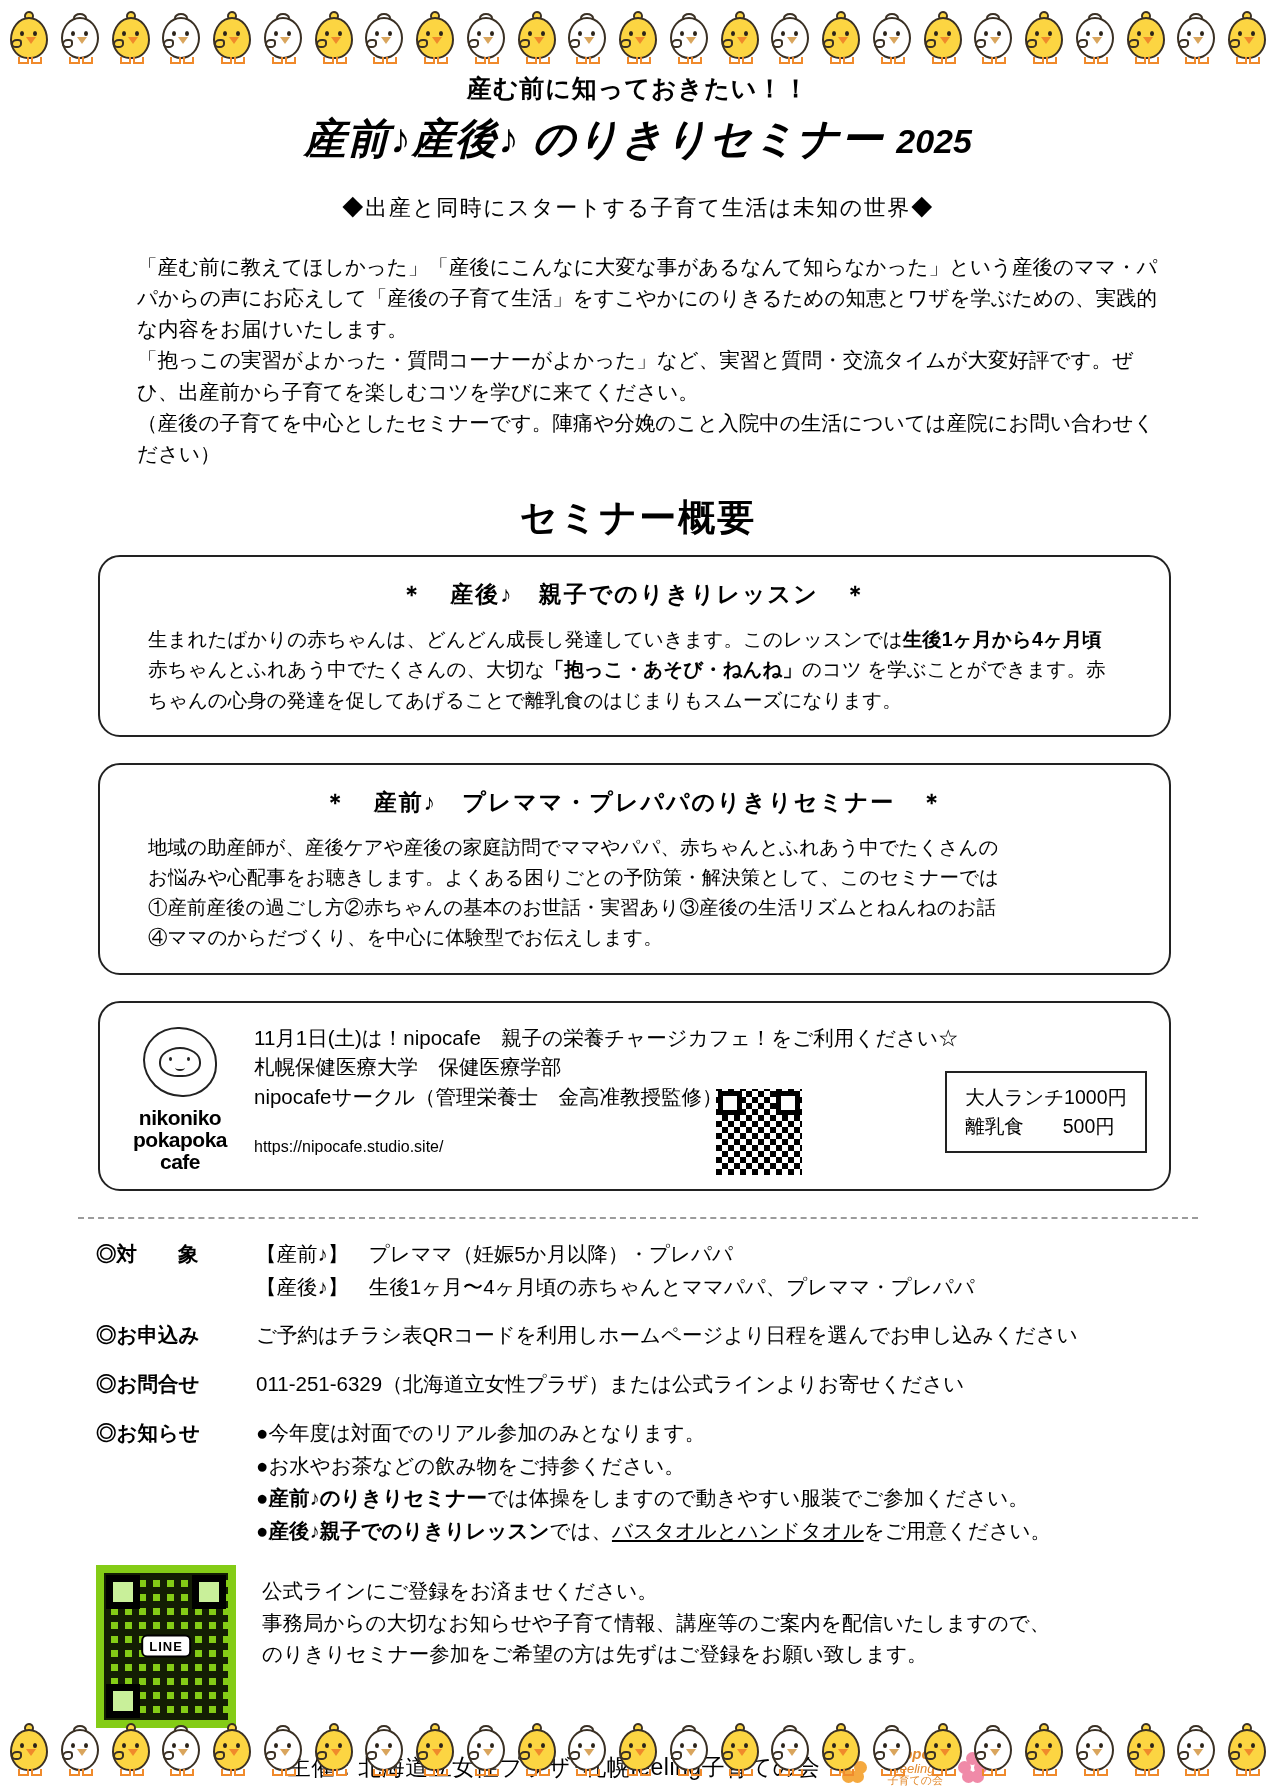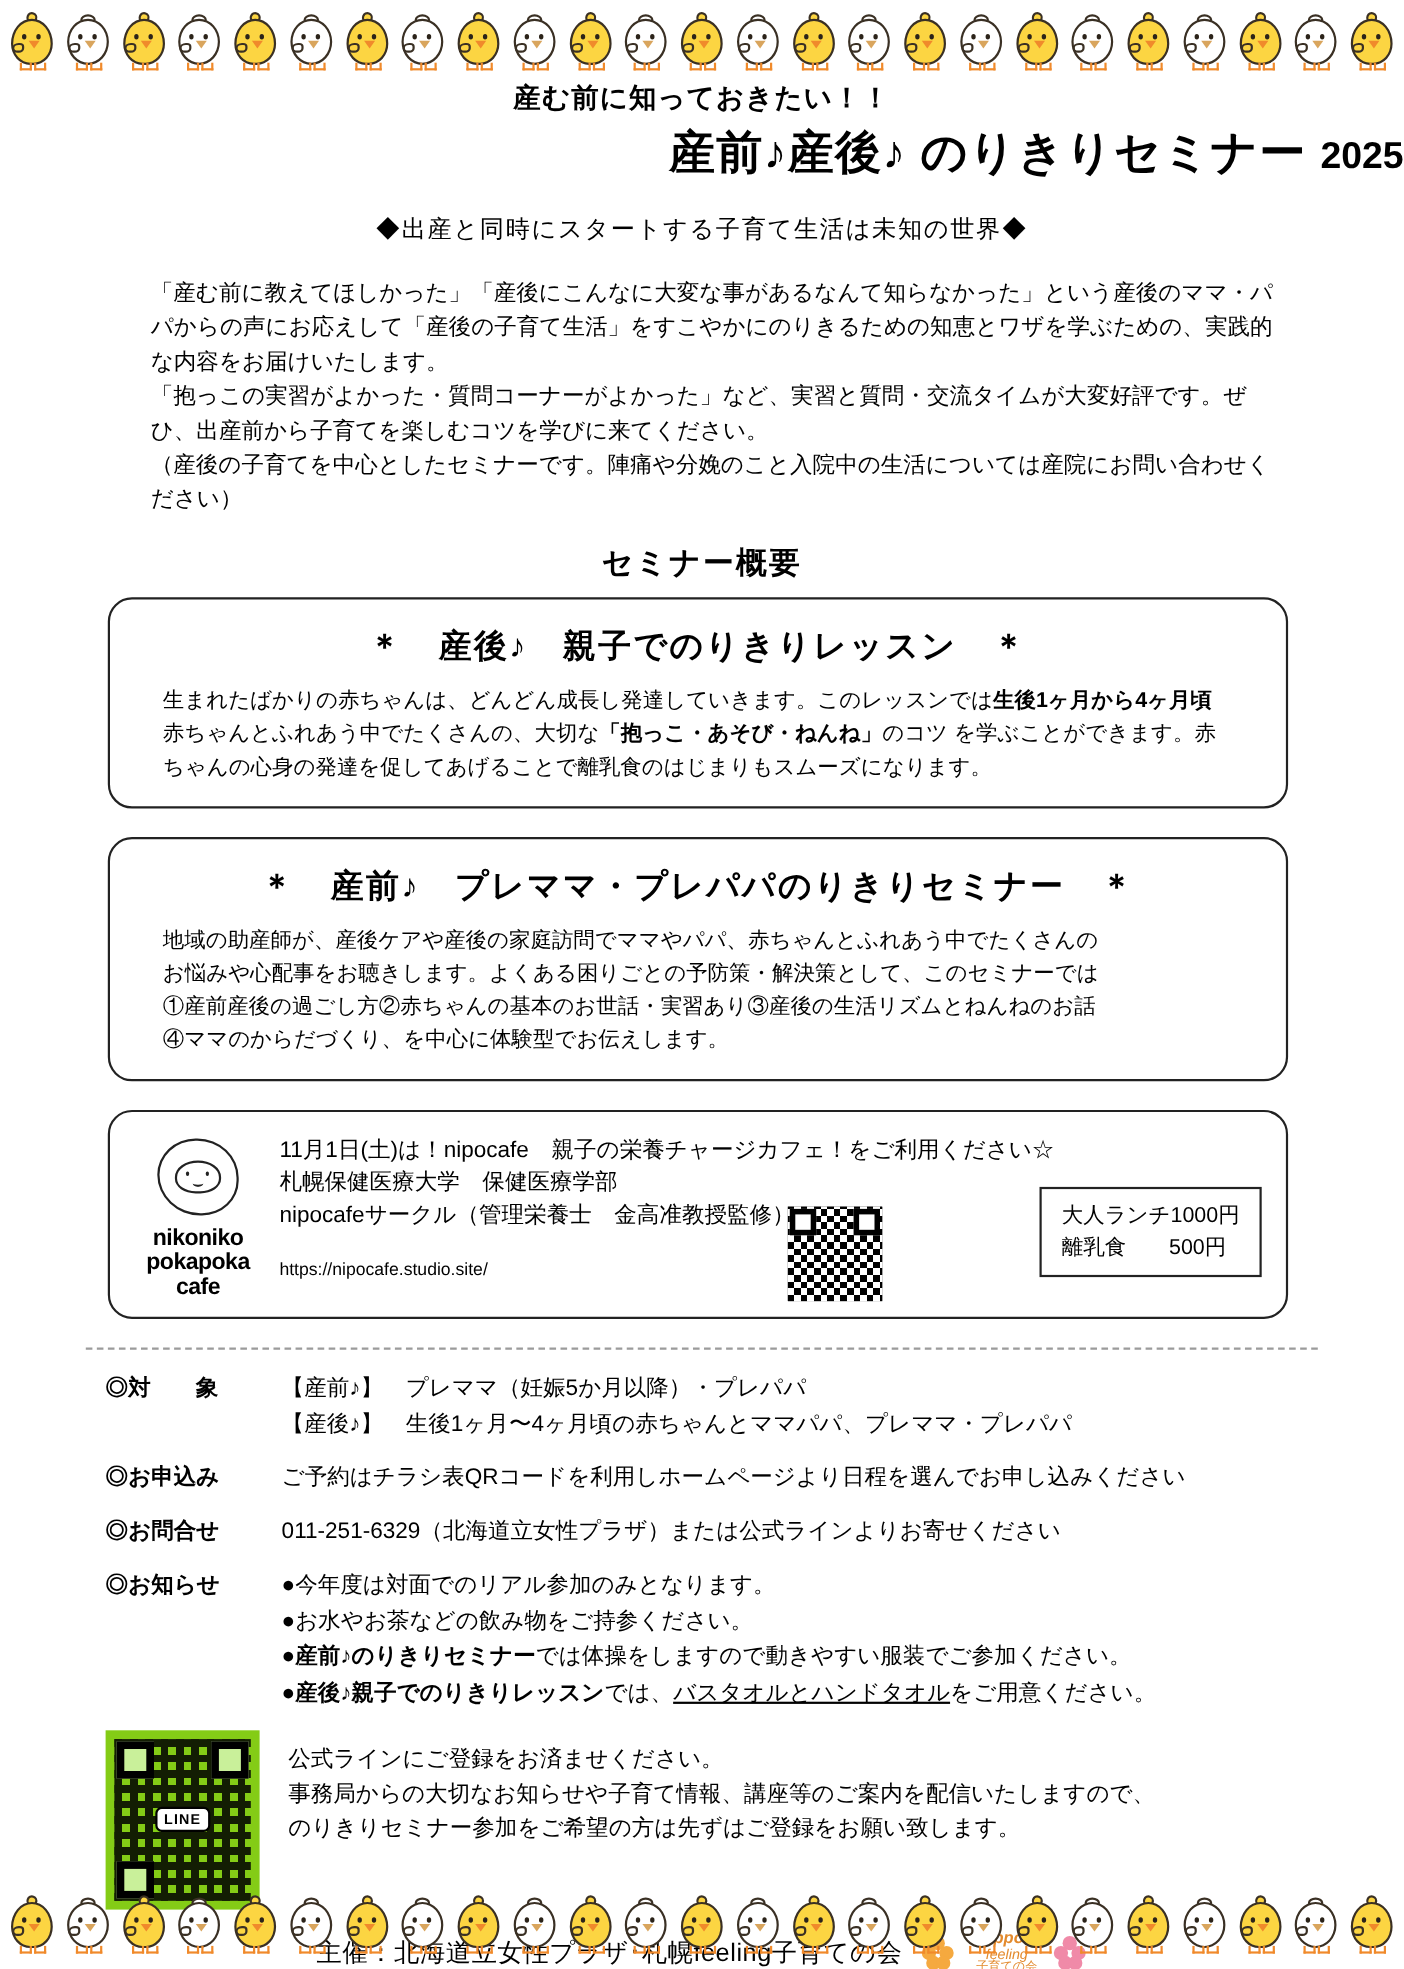--- a/index.html
+++ b/index.html
@@ -132,25 +132,26 @@
   }
 
   .head-small {
     text-align: center;
     font-size: 25px;
     font-weight: bold;
     letter-spacing: 1px;
     margin: 6px 0 2px 0;
   }
   .head-main {
-    text-align: right;
+    text-align: center;
     font-size: 42px;
     font-weight: bold;
     letter-spacing: 1px;
     margin: 6px 0 0 0;
+    font-style: italic;
   }
   .head-main .year {
     font-size: 34px;
     letter-spacing: 0;
   }
   .head-sub {
     text-align: center;
     font-size: 22px;
     margin: 26px 0 0 0;
     letter-spacing: 1.5px;
@@ -158,37 +159,37 @@
 
   .intro {
     margin: 28px 110px 0 137px;
     font-size: 20.5px;
     line-height: 1.52;
   }
   .intro p { margin: 0; }
 
   .section-title {
     text-align: center;
-    font-size: 28px;
+    font-size: 37px;
     font-weight: bold;
     margin: 24px 0 12px 0;
     letter-spacing: 2px;
   }
 
   .rbox {
     border: 2px solid #222;
     border-radius: 22px;
     margin: 0 105px 0 98px;
     padding: 14px 26px 20px 26px;
     box-sizing: border-box;
   }
   .rbox + .rbox { margin-top: 26px; }
   .rbox-title {
     text-align: center;
-    font-size: 30px;
+    font-size: 23px;
     font-weight: bold;
     letter-spacing: 2px;
     margin: 8px 0 14px 0;
   }
   .rbox-body {
     font-size: 19.5px;
     line-height: 1.55;
     padding: 0 22px;
   }
   .rbox-body b { font-weight: bold; }

